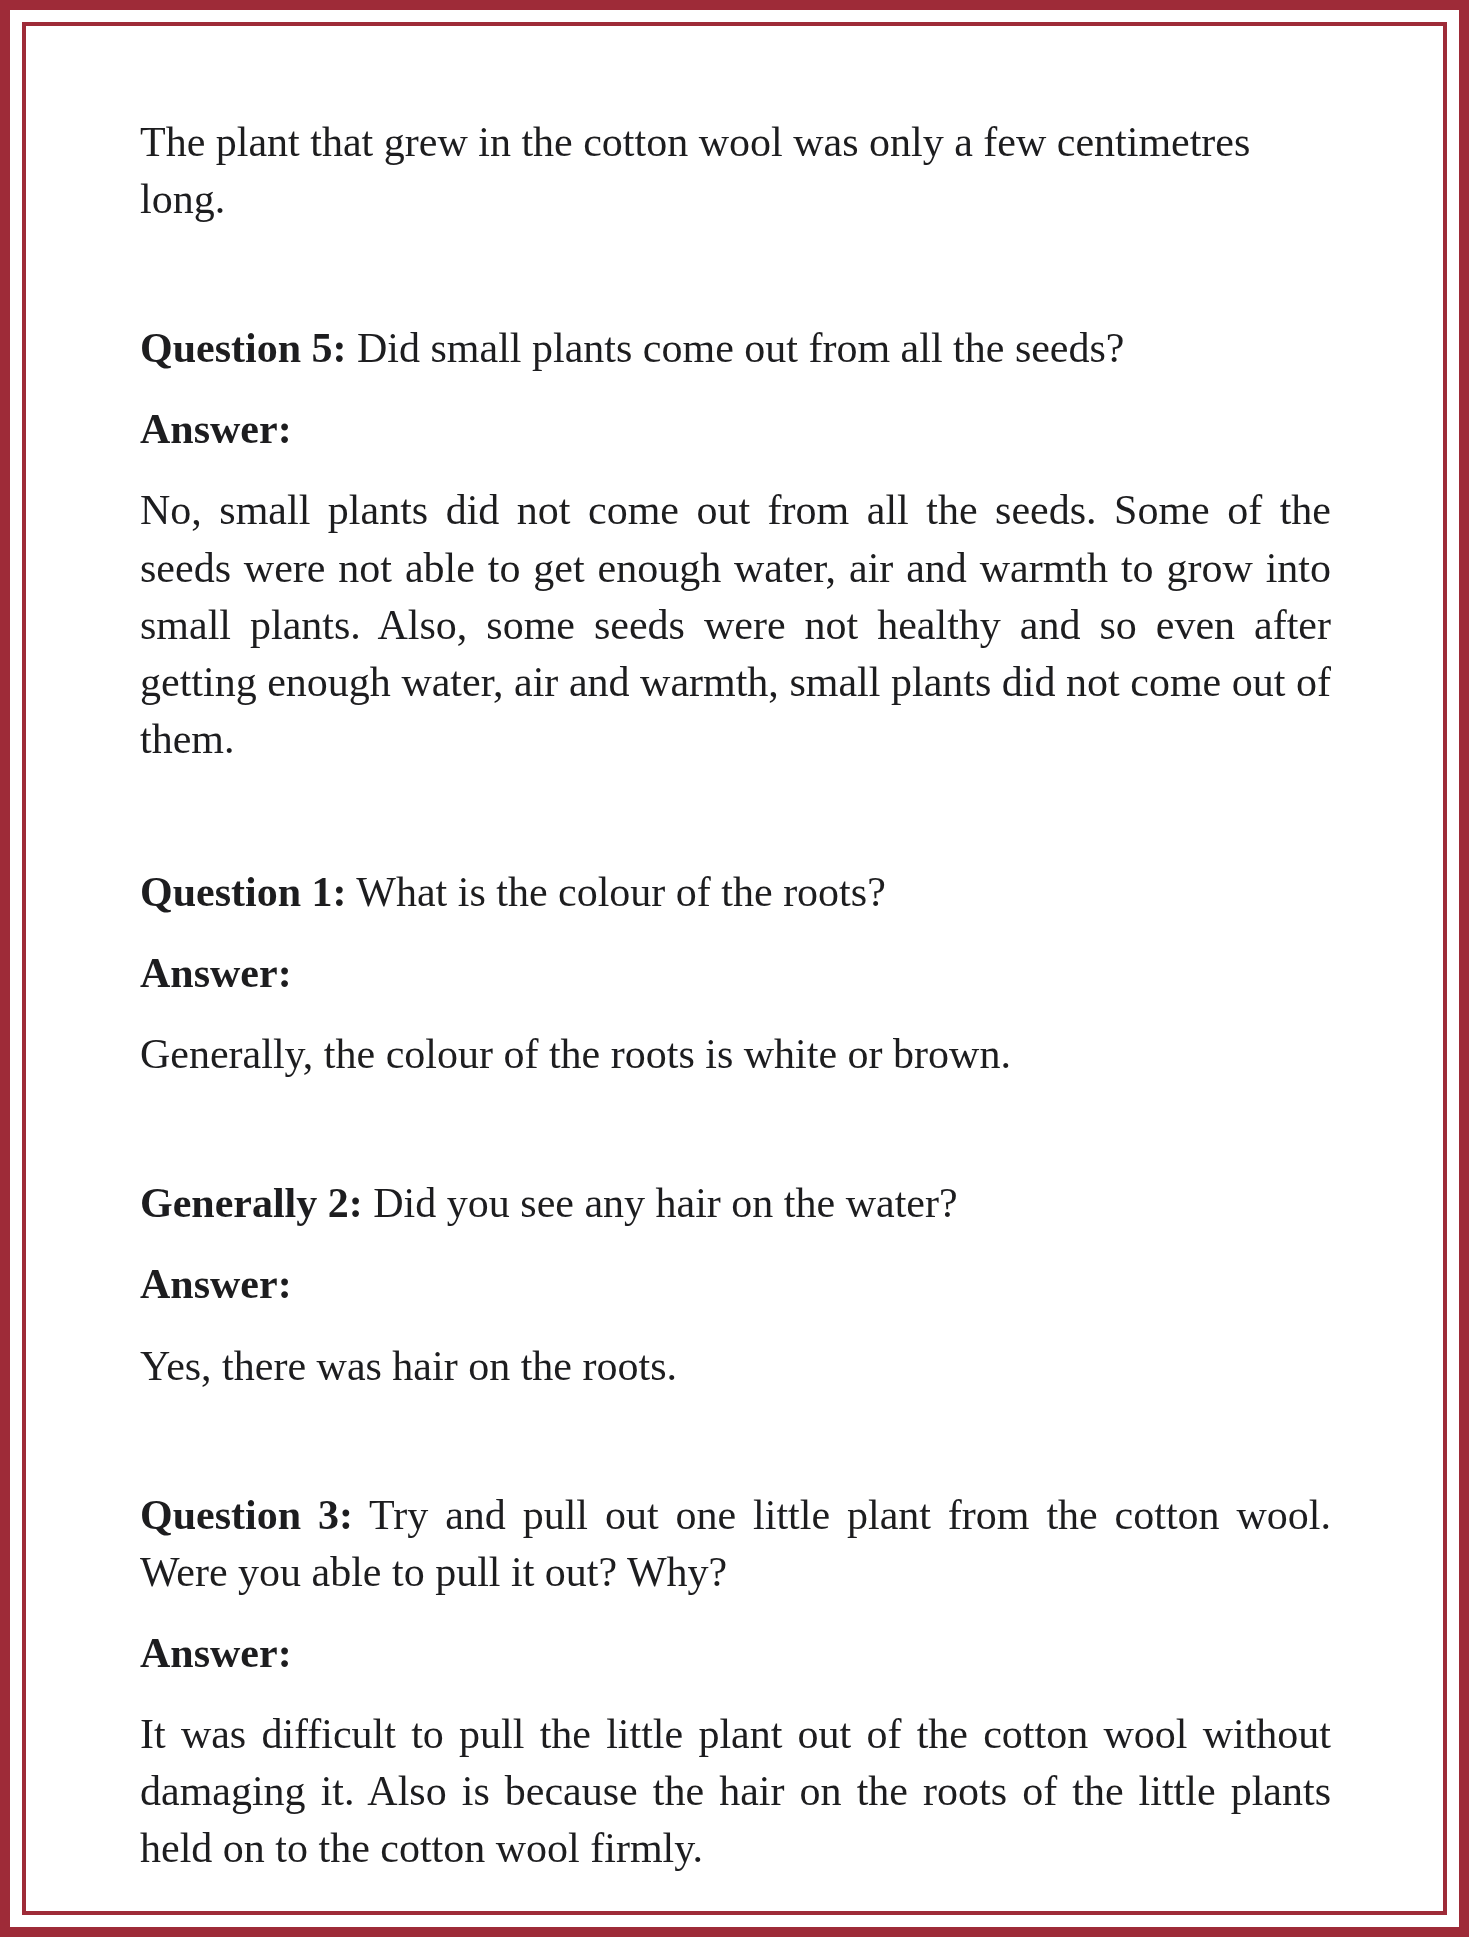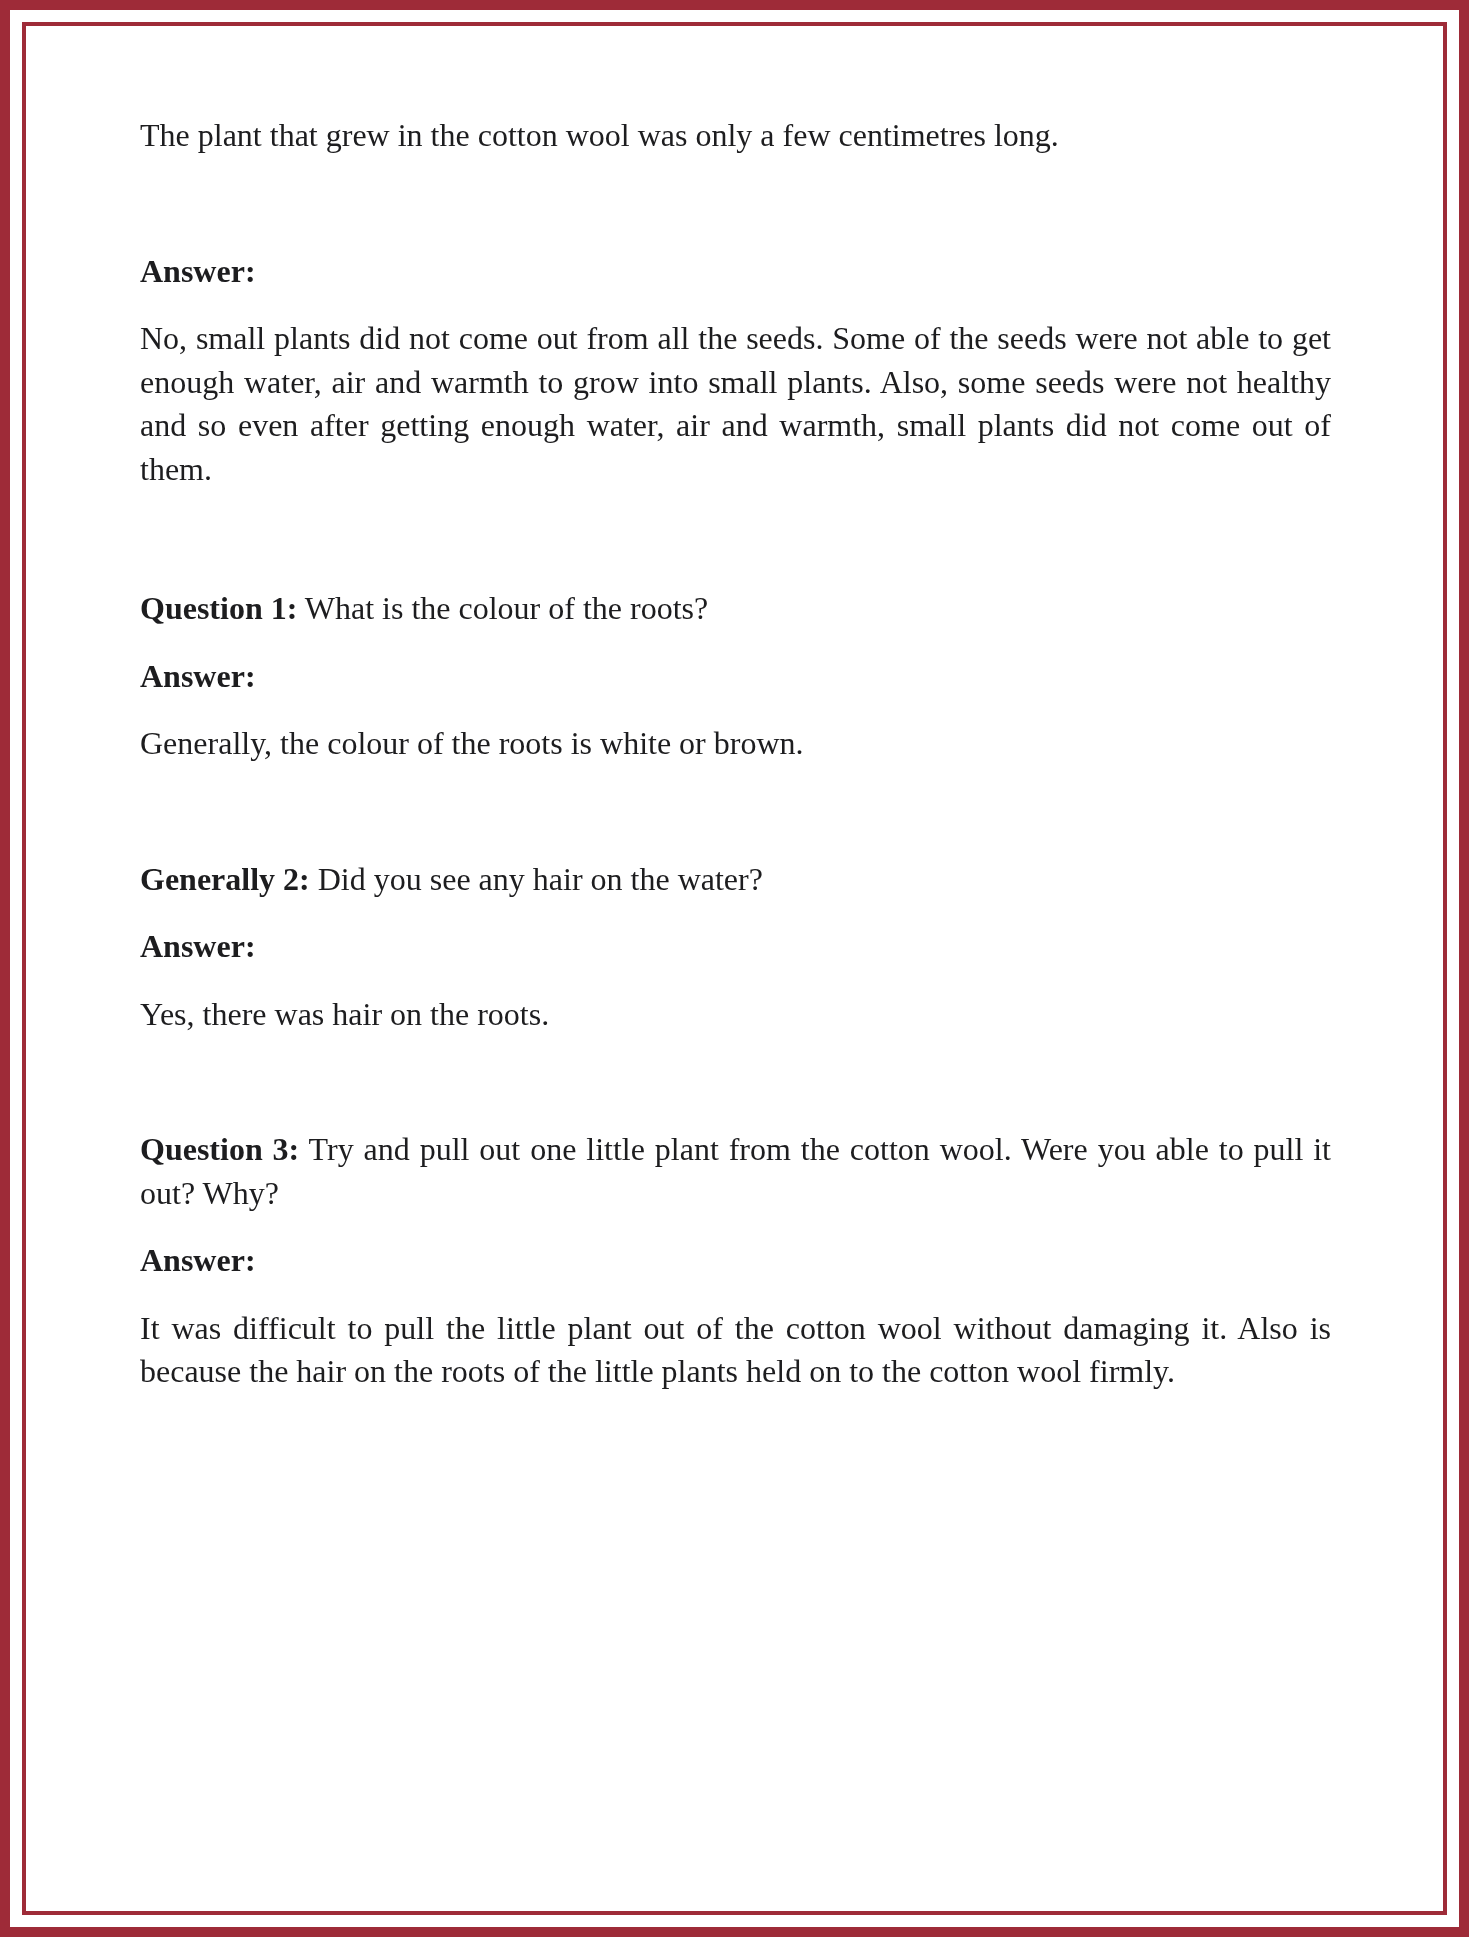--- a/index.html
+++ b/index.html
@@ -31,21 +31,21 @@
     box-sizing:border-box;
   }
   .content{
     position:absolute;
     inset:26px;
     box-sizing:border-box;
     padding:88px 112px 60px 114px;
     overflow:hidden;
   }
   .para{
-    font-size:32px;
+    font-size:42px;
     line-height:1.36;
     margin:0;
   }
   .justify{
     text-align:justify;
   }
   .bold{
     font-weight:bold;
   }
   .intro{
@@ -77,20 +77,21 @@
 </head>
 <body>
 
 <div class="page-outer"></div>
 <div class="page-inner"></div>
 
 <div class="content">
 
   <p class="para intro">The plant that grew in the cotton wool was only a few centimetres long.</p>
 
+  <p class="para question"><span class="bold">Question 5:</span><span> Did small plants come out from all the seeds?</span></p>
 
   <p class="para answer-label">Answer:</p>
 
   <p class="para answer justify gap-section">No, small plants did not come out from all the seeds. Some of the seeds were not able to get enough water, air and warmth to grow into small plants. Also, some seeds were not healthy and so even after getting enough water, air and warmth, small plants did not come out of them.</p>
 
 
   <p class="para question"><span class="bold">Question 1:</span><span> What is the colour of the roots?</span></p>
 
   <p class="para answer-label">Answer:</p>
 

